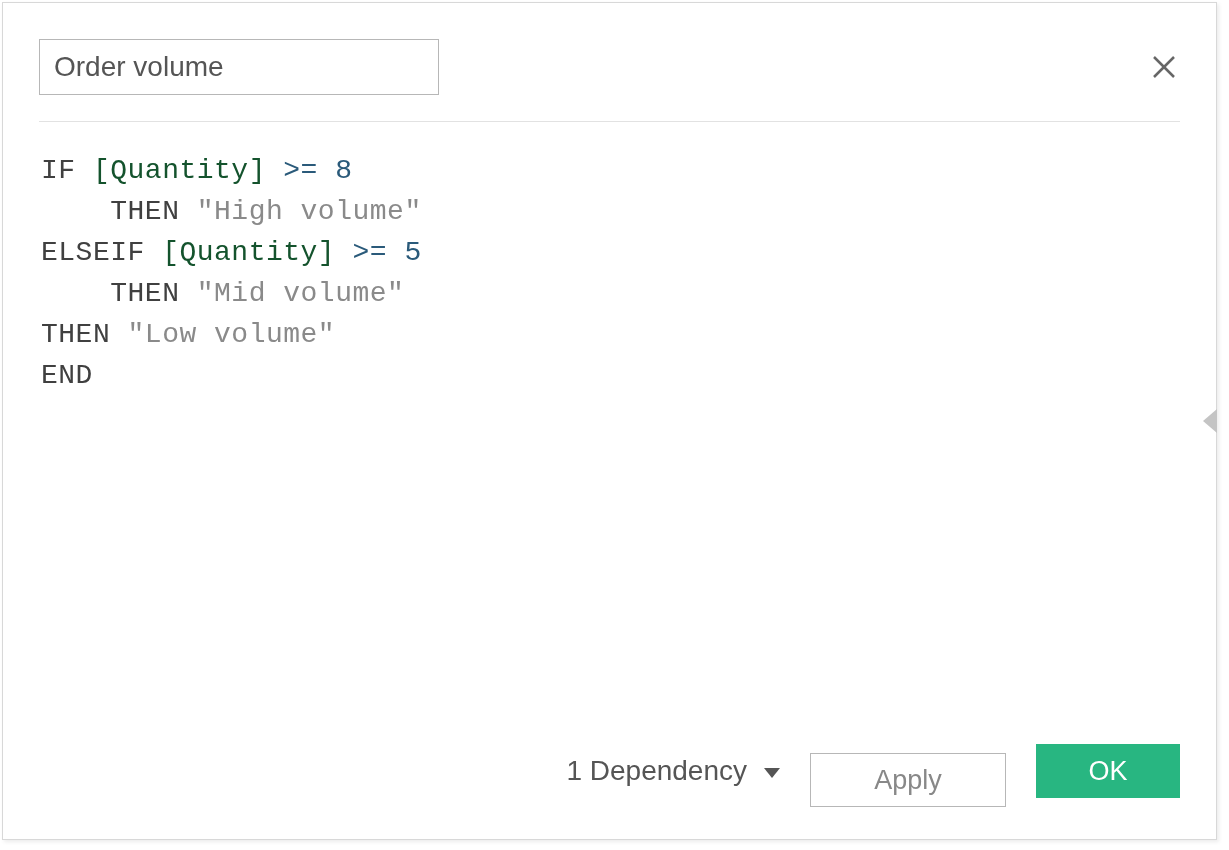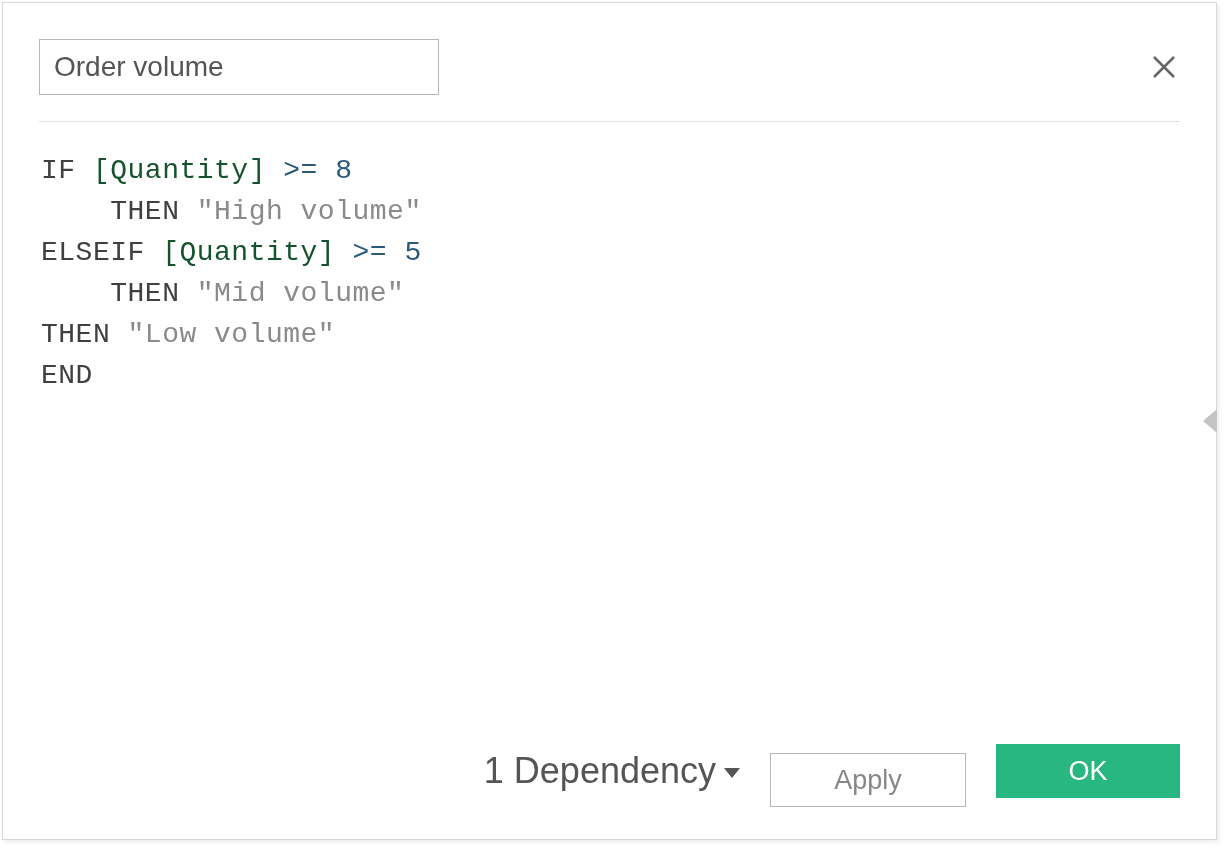--- a/index.html
+++ b/index.html
@@ -98,26 +98,26 @@
     }
     .status-text {
       font-size: 28px;
       font-weight: 300;
       color: #555555;
     }
     .spacer {
       flex: 1;
     }
     .dependency {
-      font-size: 36px;
+      font-size: 28px;
       font-weight: 300;
       color: #555555;
       display: inline-flex;
       align-items: center;
-      gap: 8px;
+      gap: 17px;
       cursor: pointer;
     }
     .caret-down {
       width: 0;
       height: 0;
       border-left: 8px solid transparent;
       border-right: 8px solid transparent;
       border-top: 10px solid #555555;
       margin-top: 4px;
     }
@@ -132,21 +132,21 @@
       justify-content: center;
     }
     .btn-apply {
       width: 196px;
       border: 1px solid #b7b7b7;
       background: #ffffff;
       color: #888888;
       margin-top: 18px;
     }
     .btn-ok {
-      width: 184px;
+      width: 144px;
       border: none;
       background: #28b681;
       color: #ffffff;
     }
   </style>
 </head>
 <body>
 
 <div class="dialog">
 

